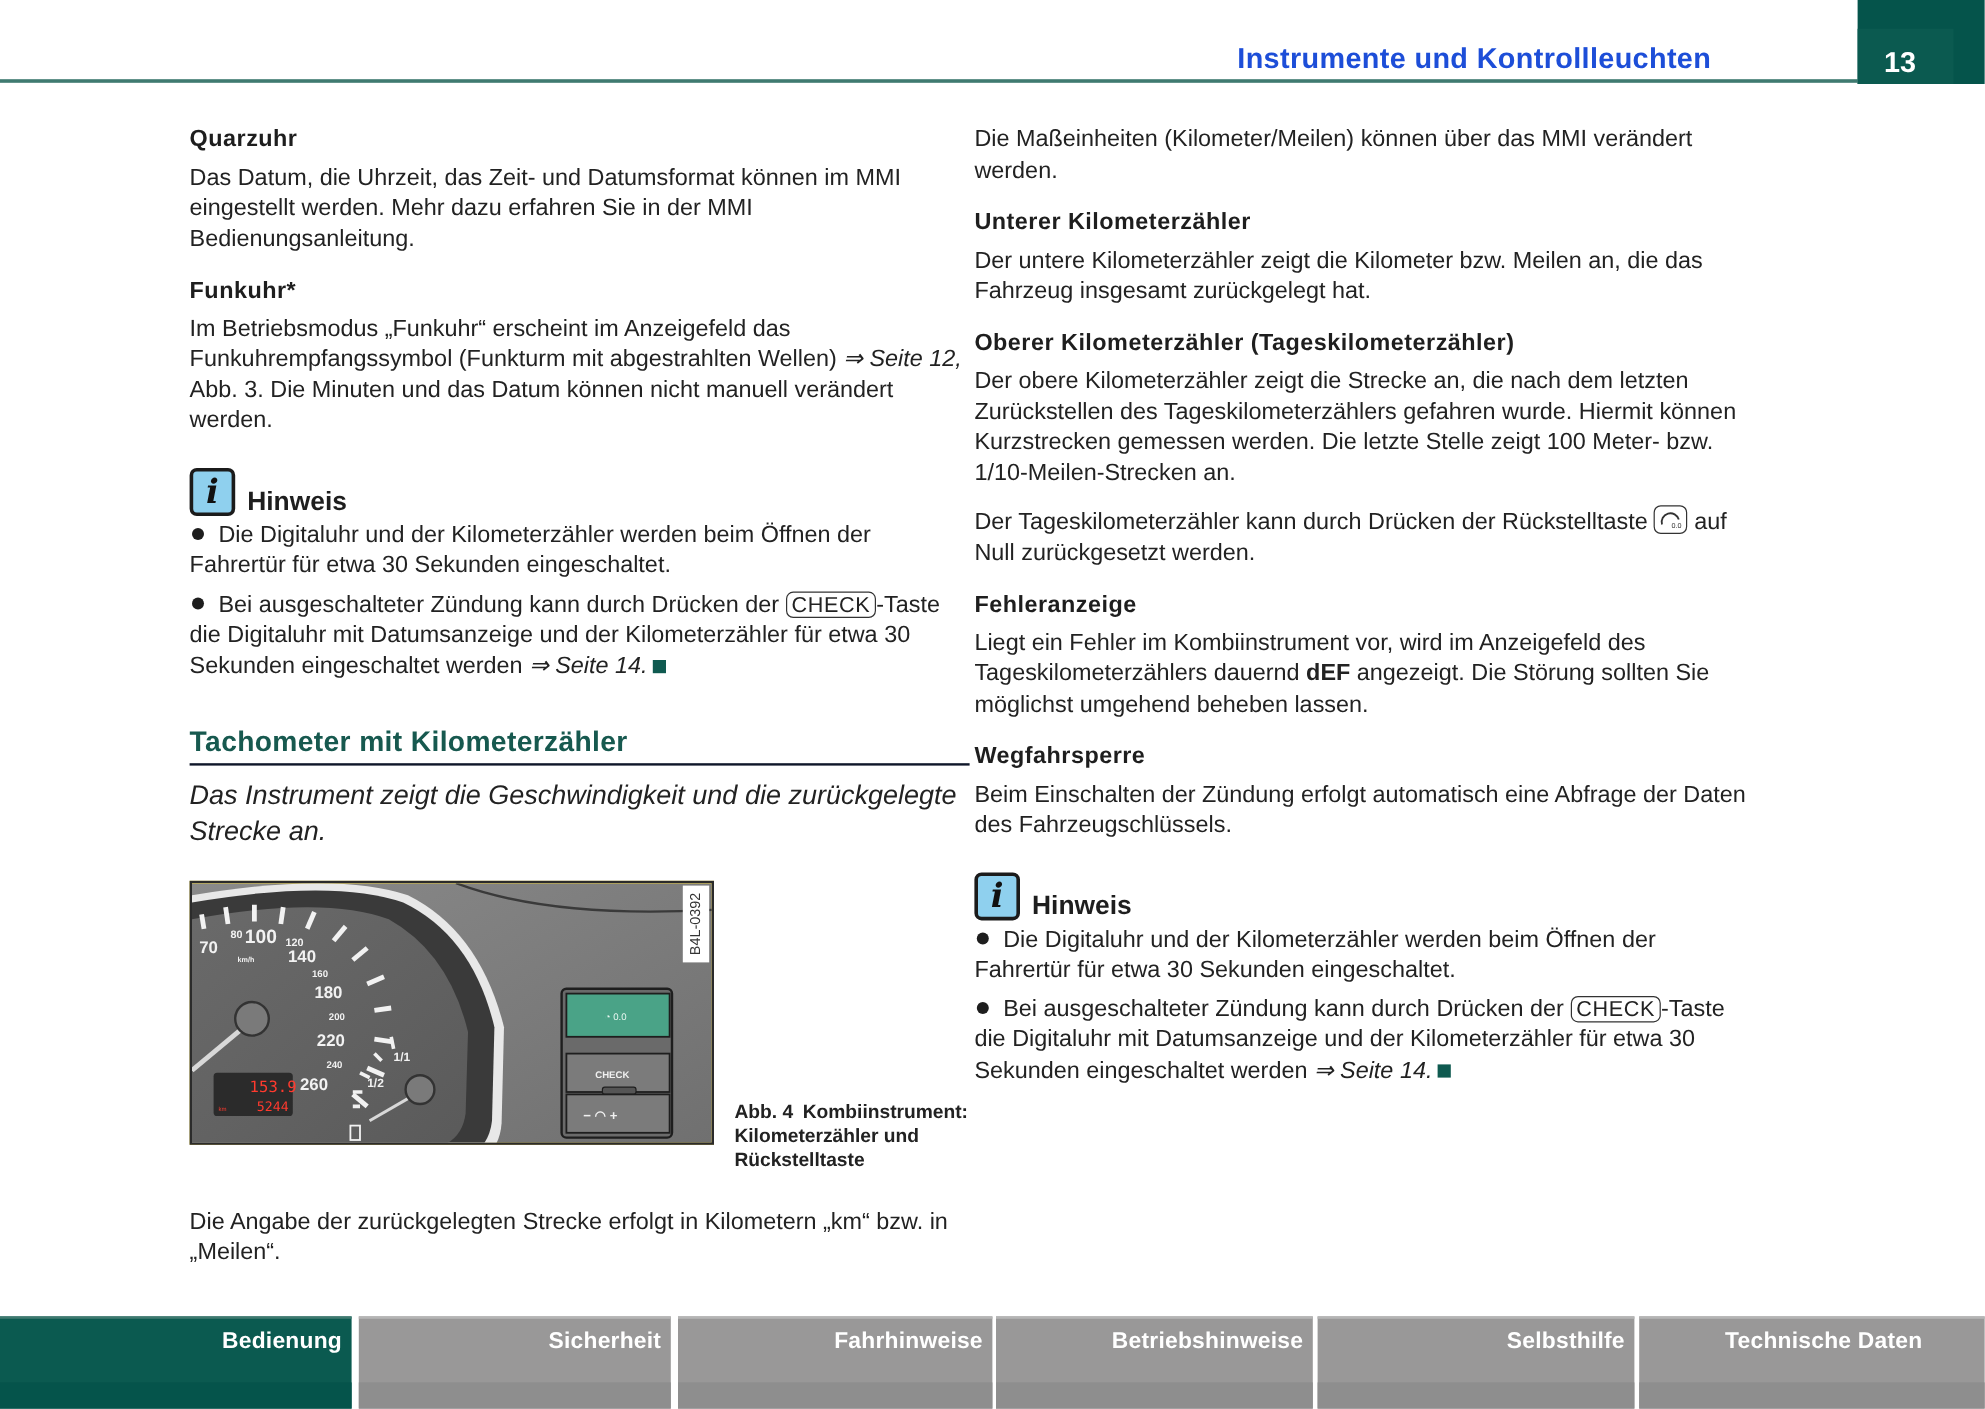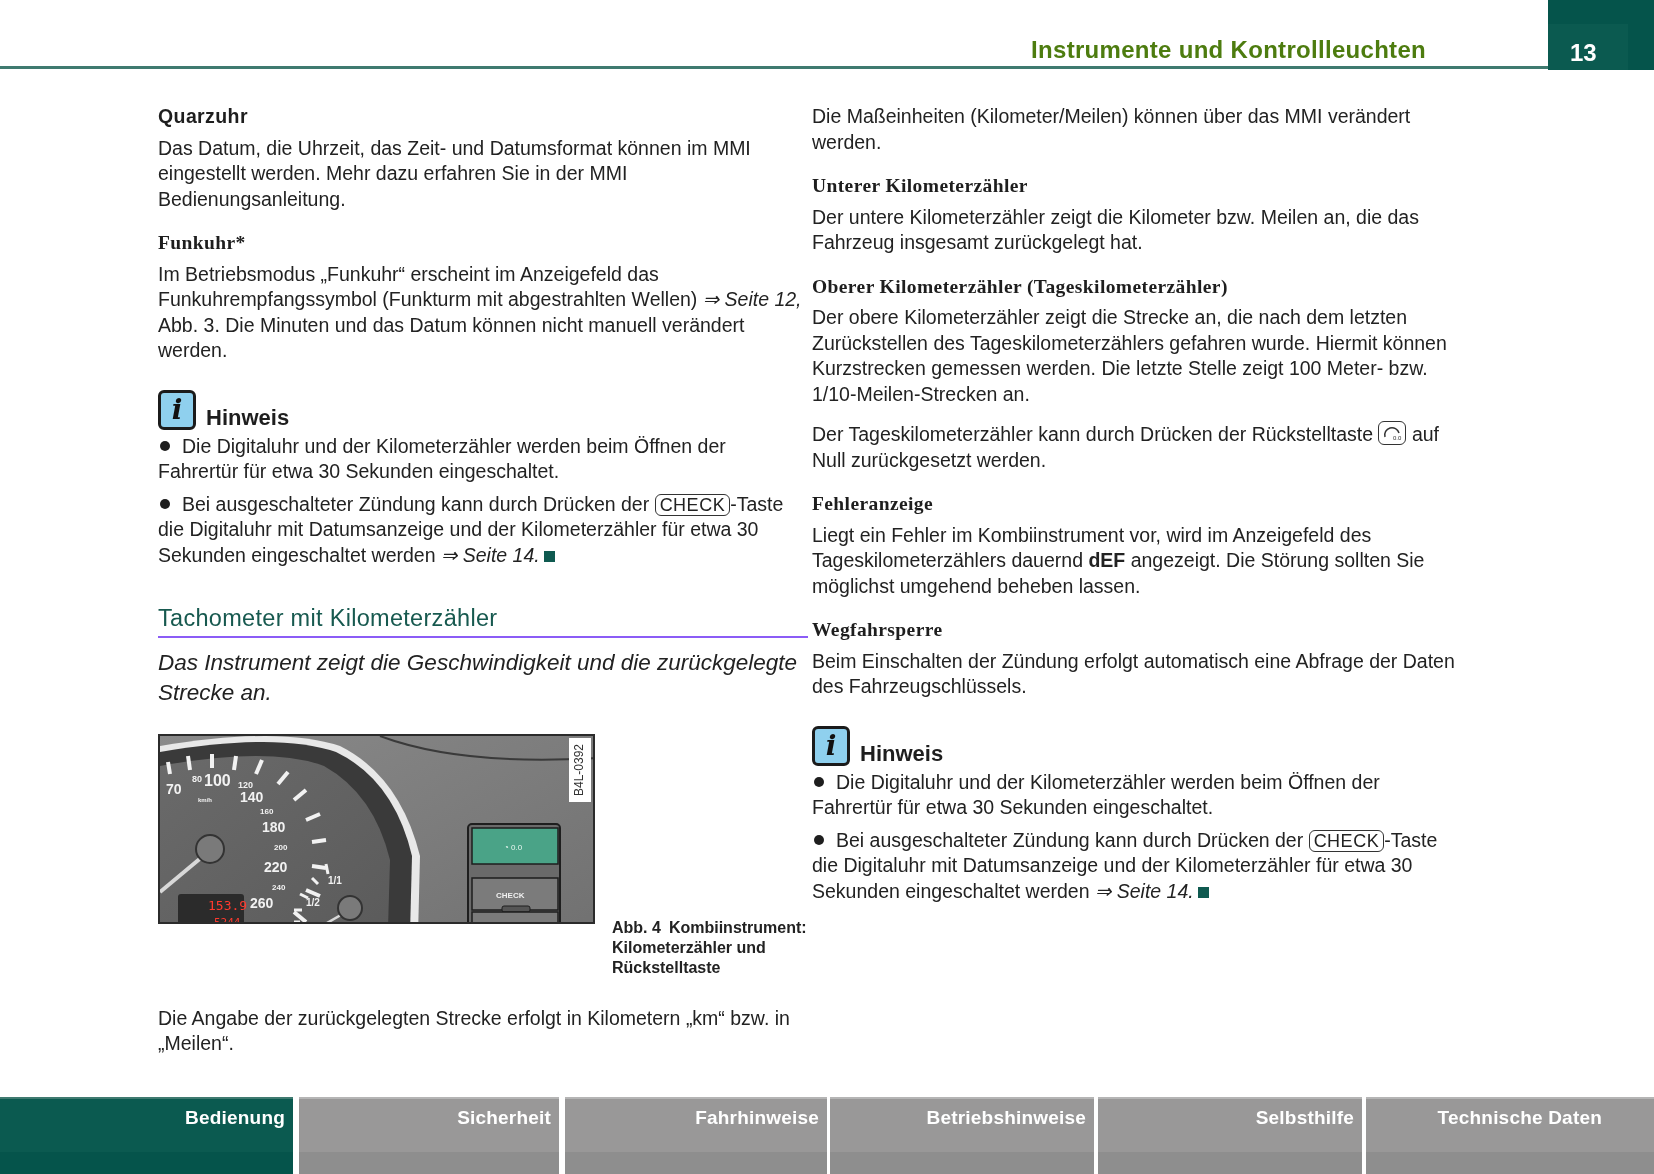--- a/index.html
+++ b/index.html
@@ -1,54 +1,54 @@
 <!DOCTYPE html>
 <html><head>
 <meta charset="utf-8">
 <style>
   * { box-sizing: border-box; margin: 0; padding: 0; }
   html, body { width: 1654px; height: 1174px; background: #ffffff; overflow: hidden; }
   body { position: relative; font-family: "Liberation Sans", sans-serif; color: #1e1e1e; }
 
   
   .header-rule { position: absolute; left: 0; top: 66px; width: 1548px; height: 3px; background: #3f7a70; }
-  .header-title { position: absolute; right: 228px; top: 36px; font-size: 24px; font-weight: bold; color: #4d7c0f; letter-spacing: 0.3px; }
+  .header-title { position: absolute; right: 228px; top: 36px; font-size: 24px; font-weight: bold; color: #1d4ed8; letter-spacing: 0.3px; }
   .page-tab { position: absolute; left: 1548px; top: 0; width: 106px; height: 70px; background: #05544b; }
   .page-tab-inner { position: absolute; left: 0; top: 24px; width: 80px; height: 46px; background: #0b5a50; }
   .page-number { position: absolute; left: 22px; top: 39px; font-size: 24px; font-weight: bold; color: #ffffff; }
 
   
   .col { position: absolute; top: 104px; width: 650px; font-size: 19.5px; line-height: 25.5px; color: #222; }
   .col-left { left: 158px; }
   .col-right { left: 812px; width: 650px; }
   .subhead { font-weight: bold; font-size: 19.5px; letter-spacing: 0.4px; color: #1e1e1e; margin-bottom: 6px; }
   .para { margin-bottom: 14px; }
-  .para + .subhead { margin-top: 18px; font-family: Liberation Serif, serif; }
+  .para + .subhead { margin-top: 18px; }
   .ital { font-style: italic; }
   b.strong { font-weight: bold; }
 
   
   .hinweis { margin-top: 26px; }
   .hinweis-head { display: flex; align-items: flex-end; gap: 10px; margin-bottom: 4px; }
   .info-icon { width: 38px; height: 40px; border: 3px solid #1b1b1b; border-radius: 6px; background: #8fd0ee; display: flex; align-items: center; justify-content: center; font-family: "DejaVu Serif", serif; font-weight: bold; font-style: italic; font-size: 28px; color: #111; }
   .hinweis-title { font-weight: bold; font-size: 22px; color: #1e1e1e; line-height: 24px; }
   .bullet-item { margin-bottom: 7px; }
   .bullet-dot { display: inline-block; width: 10px; height: 10px; border-radius: 50%; background: #1e1e1e; margin: 0 12px 2px 2px; }
   .key { display: inline-block; border: 1.5px solid #333; border-radius: 6px; padding: 0 4px; line-height: 20px; font-size: 18px; letter-spacing: 0.5px; }
   .end-square { display: inline-block; width: 11px; height: 11px; background: #0f5a50; margin-left: 4px; }
   .reset-key { display: inline-block; width: 28px; height: 24px; border: 1.5px solid #333; border-radius: 6px; vertical-align: -4px; position: relative; }
   .reset-key svg { position: absolute; left: 3px; top: 2px; }
 
   
-  .section-title { margin-top: 38px; font-size: 23.5px; font-weight: normal; color: #17594f; letter-spacing: 0.3px; padding-bottom: 4px; border-bottom: 2px solid #8b5cf6; }
+  .section-title { margin-top: 38px; font-size: 23.5px; font-weight: bold; color: #17594f; letter-spacing: 0.3px; padding-bottom: 4px; border-bottom: 2px solid #0f172a; }
   .section-lead { margin-top: 10px; font-size: 22.5px; line-height: 30px; font-style: italic; color: #222; }
 
   
   .figure-row { position: relative; height: 250px; margin-top: 26px; }
-  .figure { position: absolute; left: 0; top: 0; width: 437px; height: 190px; border: 2px solid #2b2b2b; background: #fde047; overflow: hidden; }
+  .figure { position: absolute; left: 0; top: 0; width: 437px; height: 220px; border: 2px solid #2b2b2b; background: #fde047; overflow: hidden; }
   .fig-code { position: absolute; right: 2px; top: 2px; width: 22px; height: 64px; background: #ffffff; }
   .fig-code span { position: absolute; left: 50%; top: 50%; transform: translate(-50%, -50%) rotate(-90deg); font-size: 12px; color: #333; white-space: nowrap; }
   .caption { position: absolute; left: 454px; top: 184px; width: 210px; font-size: 16px; line-height: 20px; font-weight: bold; color: #222; }
   .caption .fig-label { margin-right: 8px; }
 
   
   .nav { position: absolute; left: 0; top: 1097px; width: 1654px; height: 77px; }
   .nav-tab { position: absolute; top: 0; height: 77px; background: #999898; border-top: 2px solid #b5b5b5; }
   .nav-tab .lower { position: absolute; left: 0; bottom: 0; width: 100%; height: 22px; background: #8e8e8e; }
   .nav-tab .label { position: absolute; right: 8px; top: 8px; font-size: 19px; font-weight: bold; color: #ffffff; letter-spacing: 0.2px; }

